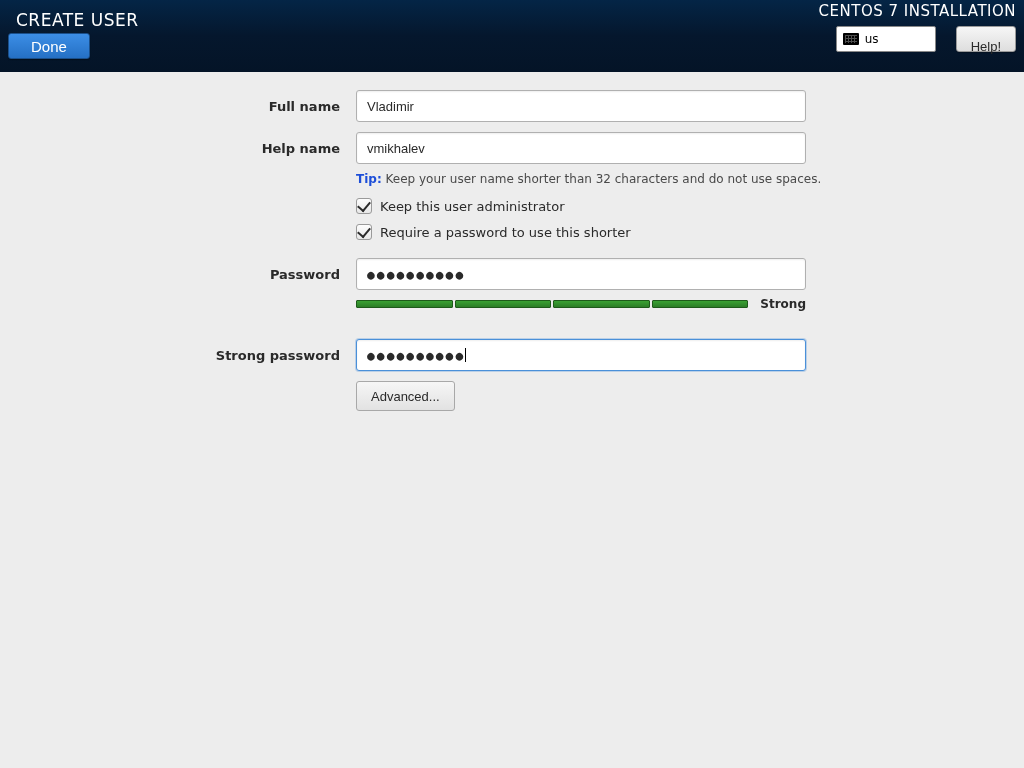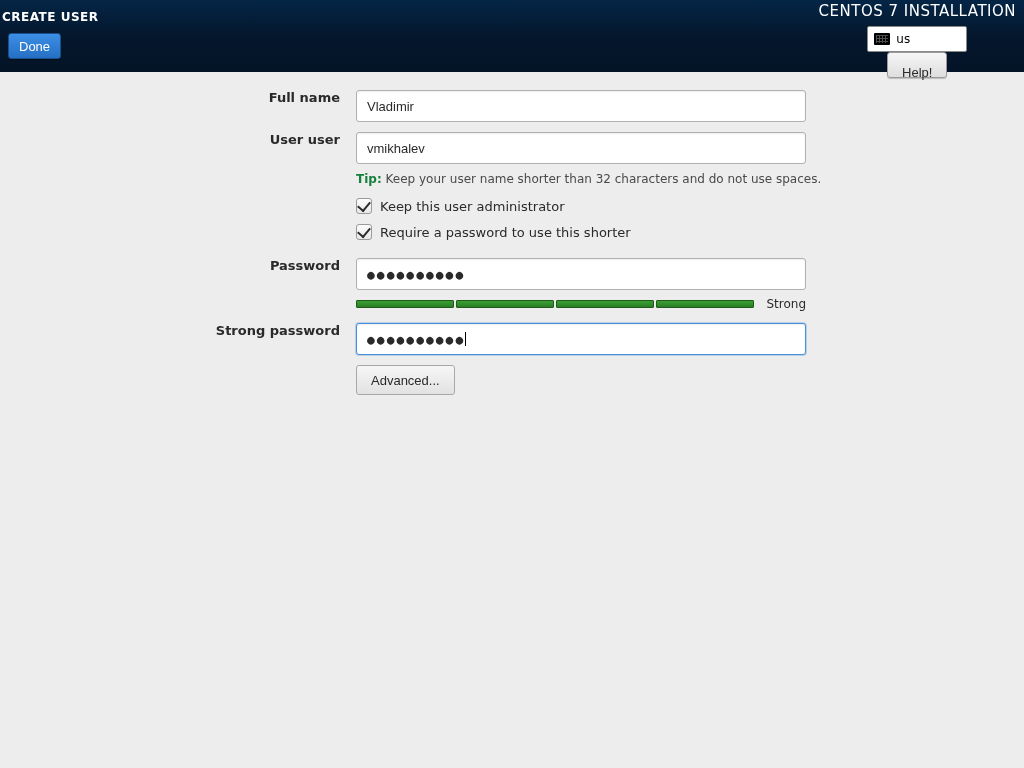--- a/index.html
+++ b/index.html
@@ -6,32 +6,32 @@
   html, body { width: 1024px; height: 768px; font-family: "DejaVu Sans", "Cantarell", sans-serif; background: #ededed; overflow: hidden; }
   .header {
     height: 72px;
     background: linear-gradient(180deg, #042546 0%, #05172d 50%, #041427 100%);
     position: relative;
     color: #fff;
   }
   .header-title {
     position: absolute;
     top: 10px;
-    left: 2px;
-    font-size: 12px;
+    left: 16px;
+    font-size: 17px;
     letter-spacing: 0.5px;
-    font-weight: 700;
+    font-weight: 400;
   }
   .done-button {
     position: absolute;
     top: 33px;
     left: 8px;
     height: 26px;
-    padding: 0 10px;
-    font-size: 13px;
+    padding: 0 22px;
+    font-size: 15px;
     color: #fff;
     background: linear-gradient(180deg, #3c8ee6 0%, #2570c4 100%);
     border: 1px solid #1a4f8a;
     border-radius: 3px;
     cursor: pointer;
     box-shadow: 0 1px 1px rgba(0,0,0,0.3);
   }
   .header-right {
     position: absolute;
     right: 8px;
@@ -39,22 +39,22 @@
     text-align: right;
   }
   .install-title {
     font-size: 15px;
     letter-spacing: 0.5px;
     margin-bottom: 6px;
   }
   .header-right-row {
     display: flex;
     justify-content: flex-end;
-    align-items: center;
-    flex-direction: column;
+    gap: 20px;
+    align-items: center;
   }
   .keyboard-box {
     display: flex;
     align-items: center;
     background: #fff;
     color: #000;
     height: 26px;
     width: 100px;
     padding: 0 6px;
     border: 1px solid #888;
@@ -88,21 +88,21 @@
     border: 1px solid #9a9a9a;
     border-radius: 3px;
     cursor: pointer;
     box-shadow: 0 1px 1px rgba(0,0,0,0.2);
   }
   .form-area {
     padding-top: 18px;
   }
   .row {
     display: flex;
-    align-items: flex-start;
+    align-items: center;
     margin-bottom: 10px;
   }
   .label-col {
     width: 356px;
     text-align: right;
     padding-right: 16px;
     font-size: 13px;
     color: #2a2a2a;
     font-weight: 700;
   }
@@ -121,21 +121,21 @@
     box-shadow: inset 0 1px 2px rgba(0,0,0,0.07);
   }
   .tip-row {
     margin-left: 356px;
     width: 480px;
     font-size: 12px;
     color: #4a4a4a;
     margin-top: -2px;
     margin-bottom: 12px;
   }
-  .tip-row b { color: #15803d; }
+  .tip-row b { color: #1d4ed8; }
   .checkbox-row {
     margin-left: 356px;
     display: flex;
     align-items: center;
     font-size: 13px;
     color: #2a2a2a;
     margin-bottom: 10px;
   }
   .chk {
     width: 16px; height: 16px;
@@ -155,21 +155,22 @@
     border: solid #2a2a2a;
     border-width: 0 2px 2px 0;
     transform: rotate(40deg);
   }
   .strength-row {
     margin-left: 356px;
     display: flex;
     align-items: center;
     width: 450px;
     margin-top: -3px;
-    margin-bottom: 12px;
+    margin-bottom: 28px;
+    font-weight: bold;
   }
   .strength-bar {
     flex: 1;
     height: 8px;
     display: flex;
     gap: 2px;
     margin-right: 12px;
   }
   .seg {
     flex: 1;
@@ -246,21 +247,21 @@
 <div class="form-area">
 
   <div class="row">
     <div class="label-col">Full name</div>
     <div class="field-col">
       <input type="text" value="Vladimir" style="">
     </div>
   </div>
 
   <div class="row">
-    <div class="label-col">User user</div>
+    <div class="label-col">Help name</div>
     <div class="field-col">
       <input type="text" value="vmikhalev" style="">
     </div>
   </div>
 
   <div class="tip-row">
     <b>Tip:</b>
     <span>Keep your user name shorter than 32 characters and do not use spaces.</span>
   </div>
 

